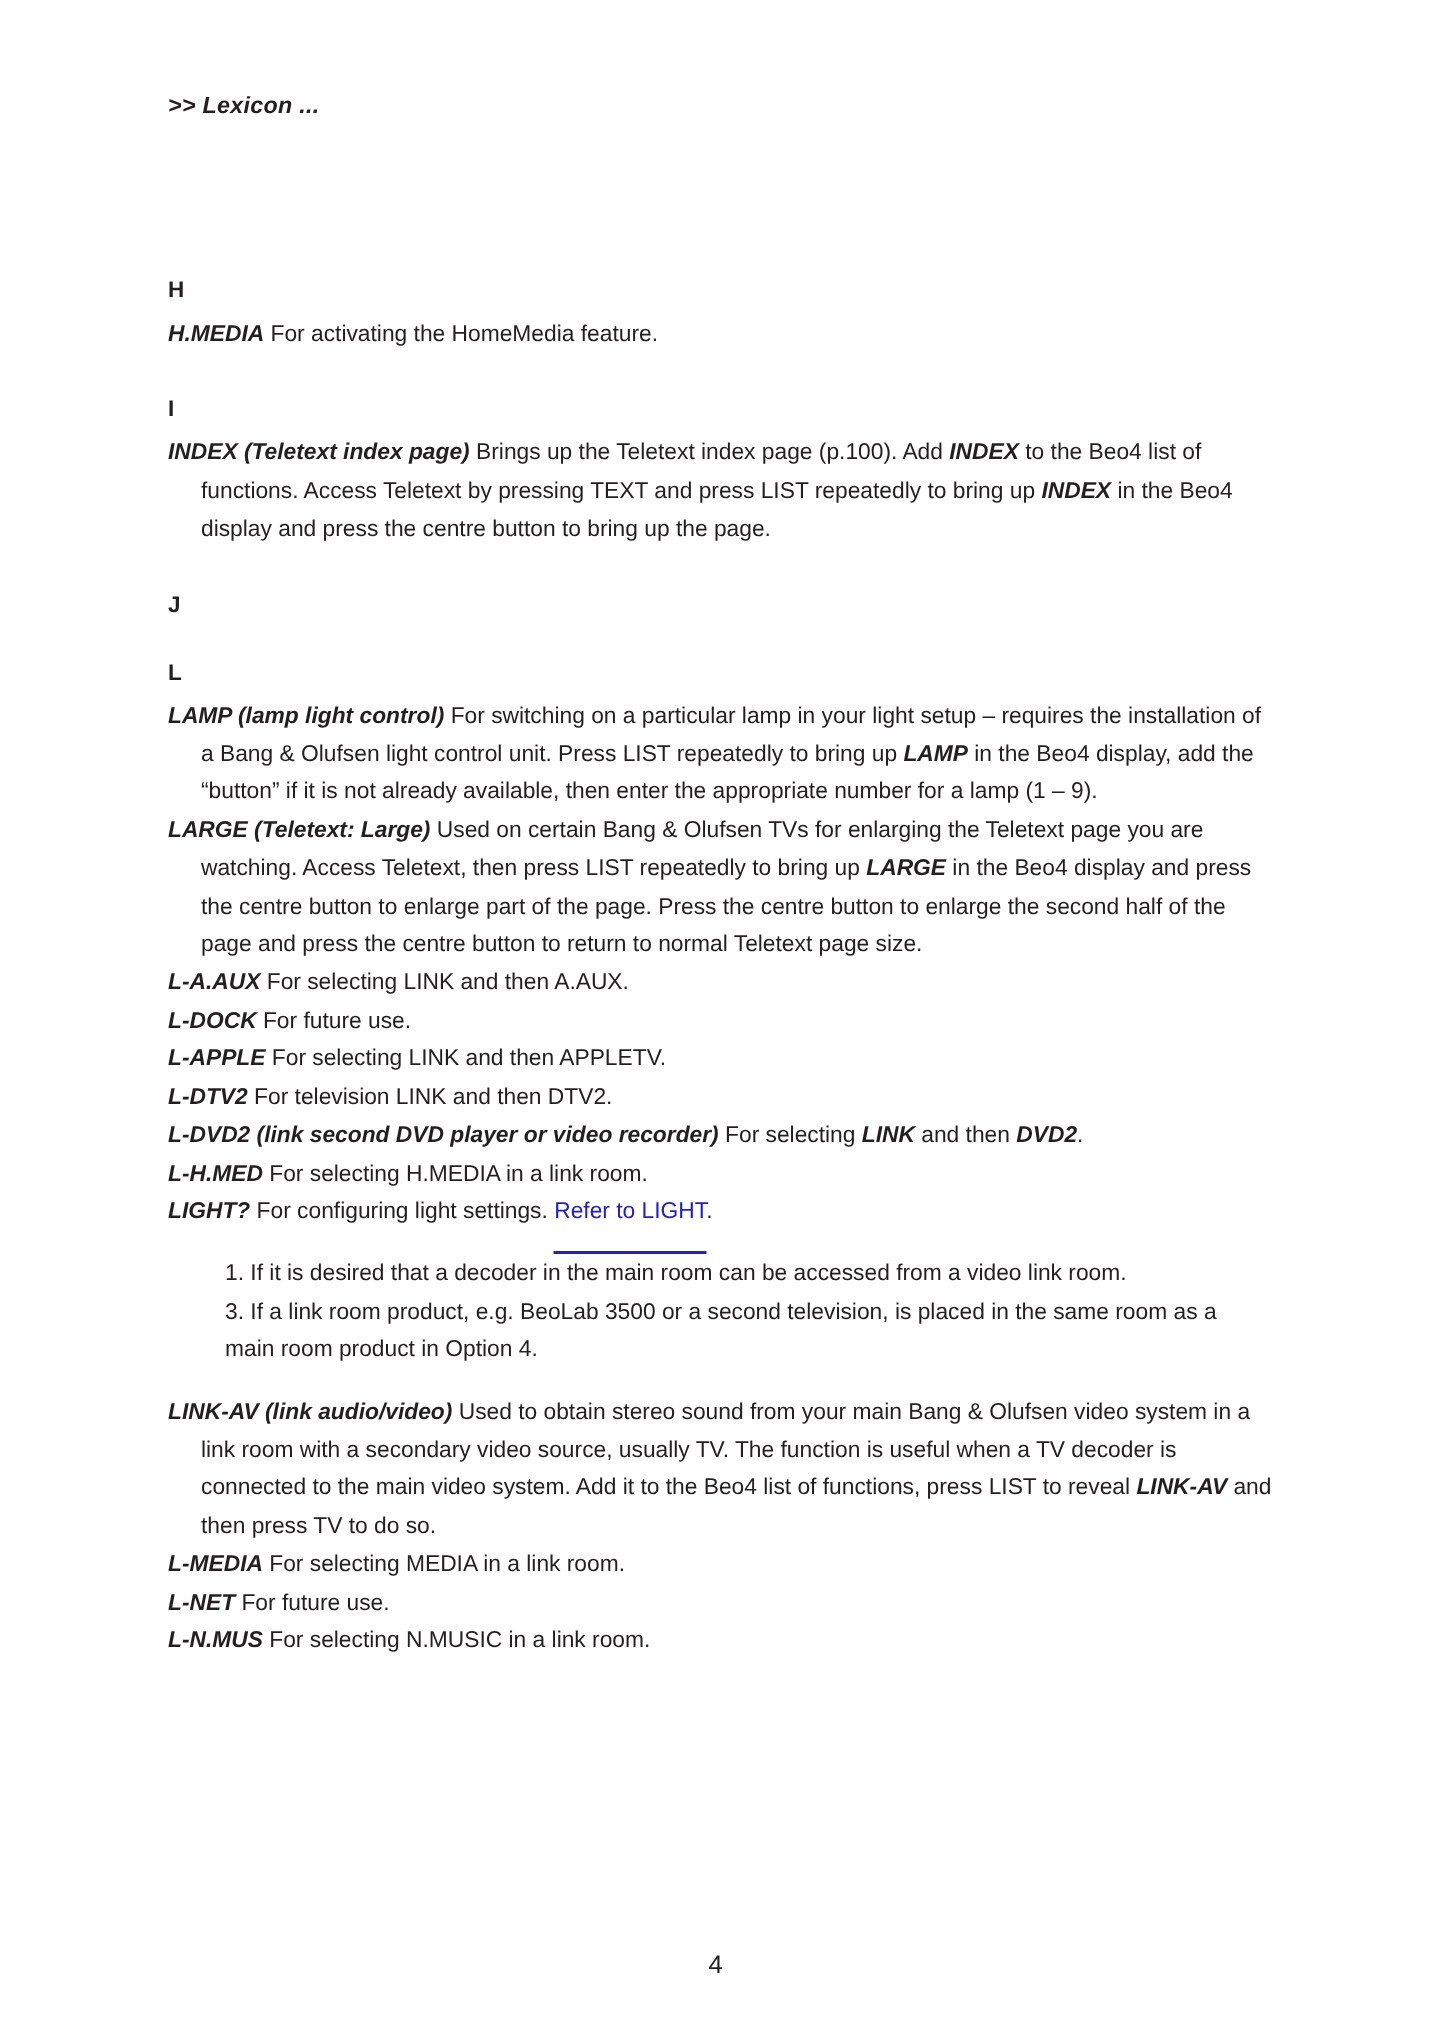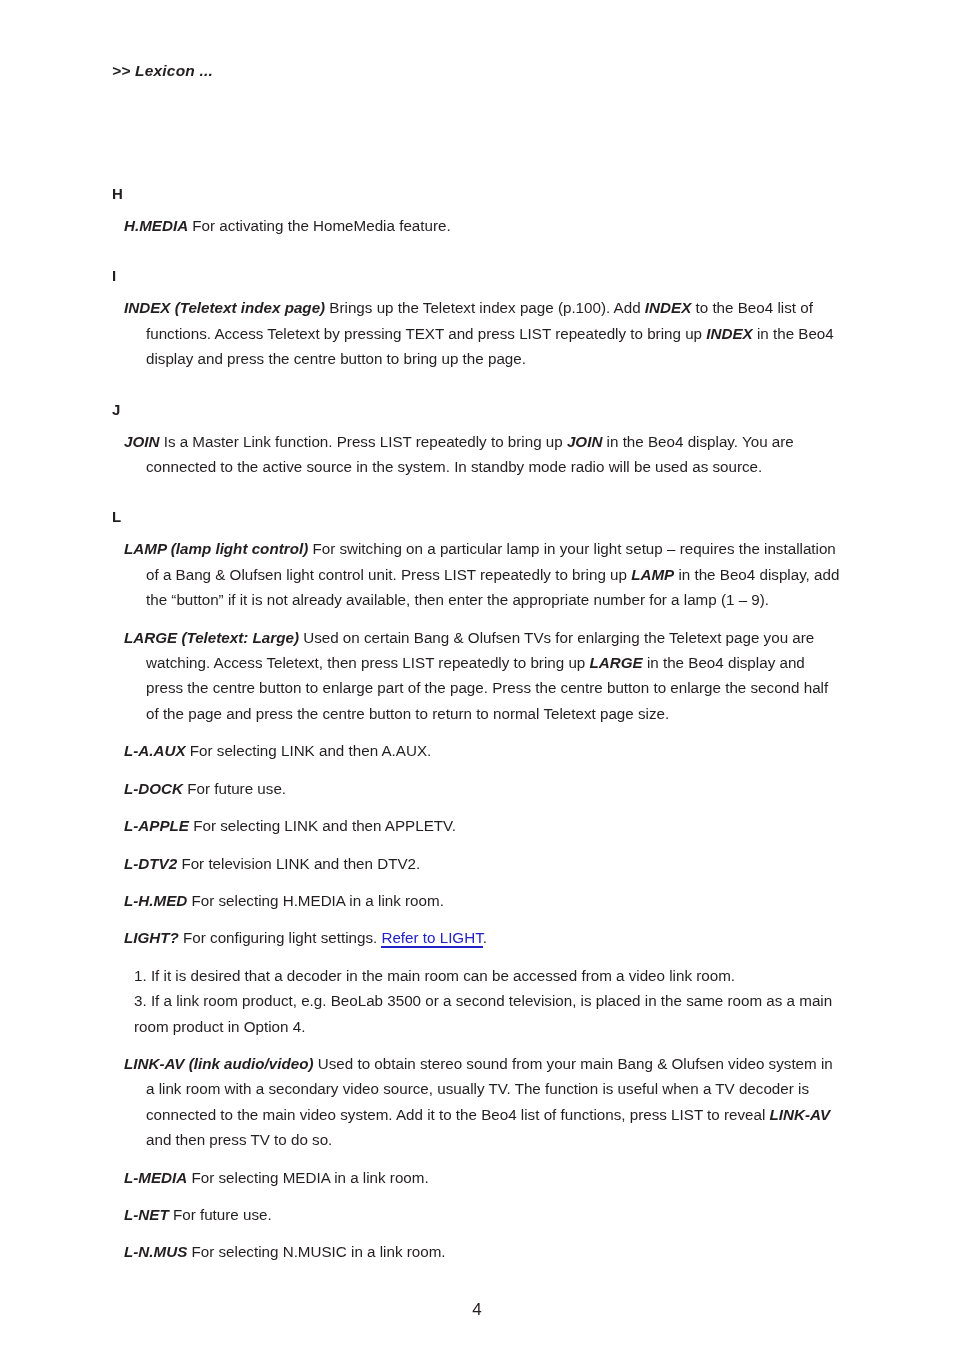--- a/index.html
+++ b/index.html
@@ -56,47 +56,47 @@
     margin-bottom: 30px;
   }
   .section:last-of-type {
     margin-bottom: 0;
   }
 
   
   .entry {
     font-size: 15.2px;
     line-height: 25.4px;
-    margin: 12px;
+    margin: 0;
     padding-left: 22px;
     text-indent: -22px;
     color: #231f20;
   }
 
   .term {
     font-weight: bold;
     font-style: italic;
   }
   .inline-term {
     font-weight: bold;
     font-style: italic;
   }
 
   
   .doc-link {
     color: #2320c8;
     text-decoration: none;
     border-bottom: 2px solid #2320c8;
-    padding-bottom: 0;
+    padding-bottom: 18px;
   }
 
   
   .sub-list {
     list-style: none;
-    margin: 0;
+    margin: 16px;
     padding: 0;
   }
   .sub-list li {
     font-size: 15.2px;
     line-height: 25.4px;
     padding-left: 22px;
     text-indent: 0;
     color: #231f20;
   }
 
@@ -122,30 +122,30 @@
       <div class="section">
         <div class="section-letter">H</div>
         <p class="entry"><span class="term">H.MEDIA</span><span> For activating the HomeMedia feature.</span></p>
       </div>
       <div class="section">
         <div class="section-letter">I</div>
         <p class="entry"><span class="term">INDEX (Teletext index page)</span> Brings up the Teletext index page (p.100). Add <span class="inline-term">INDEX</span> to the Beo4 list of functions. Access Teletext by pressing TEXT and press LIST repeatedly to bring up <span class="inline-term">INDEX</span> in the Beo4 display and press the centre button to bring up the page.</p>
       </div>
       <div class="section">
         <div class="section-letter">J</div>
-        <p class="entry"><span class="term">JOIN</span> Is a Master Link function. Press LIST repeatedly to bring up <span class="inline-term">JOIN</span> in the Beo4 display. You are connected to the active source in the system. In standby mode radio will be used as source.</p>
       </div>
       <div class="section">
         <div class="section-letter">L</div>
         <p class="entry"><span class="term">LAMP (lamp light control)</span> For switching on a particular lamp in your light setup – requires the installation of a Bang &amp; Olufsen light control unit. Press LIST repeatedly to bring up <span class="inline-term">LAMP</span> in the Beo4 display, add the “button” if it is not already available, then enter the appropriate number for a lamp (1 – 9).</p>
         <p class="entry"><span class="term">LARGE (Teletext: Large)</span> Used on certain Bang &amp; Olufsen TVs for enlarging the Teletext page you are watching. Access Teletext, then press LIST repeatedly to bring up <span class="inline-term">LARGE</span> in the Beo4 display and press the centre button to enlarge part of the page. Press the centre button to enlarge the second half of the page and press the centre button to return to normal Teletext page size.</p>
         <p class="entry"><span class="term">L-A.AUX</span><span> For selecting LINK and then A.AUX.</span></p>
         <p class="entry"><span class="term">L-DOCK</span><span> For future use.</span></p>
         <p class="entry"><span class="term">L-APPLE</span><span> For selecting LINK and then APPLETV.</span></p>
         <p class="entry"><span class="term">L-DTV2</span><span> For television LINK and then DTV2.</span></p>
+        <p class="entry"><span class="term">L-DVD2 (link second DVD player or video recorder)</span> For selecting <span class="inline-term">LINK</span> and then <span class="inline-term">DVD2</span>.</p>
         <p class="entry"><span class="term">L-H.MED</span><span> For selecting H.MEDIA in a link room.</span></p>
         <p class="entry"><span class="term">LIGHT?</span> For configuring light settings. <a class="doc-link" href="#">Refer to LIGHT</a>.</p>
         <ul class="sub-list">
           <li>1. If it is desired that a decoder in the main room can be accessed from a video link room.</li>
           <li>3. If a link room product, e.g. BeoLab 3500 or a second television, is placed in the same room as a main room product in Option 4.</li>
         </ul>
         <p class="entry"><span class="term">LINK-AV (link audio/video)</span> Used to obtain stereo sound from your main Bang &amp; Olufsen video system in a link room with a secondary video source, usually TV. The function is useful when a TV decoder is connected to the main video system. Add it to the Beo4 list of functions, press LIST to reveal <span class="inline-term">LINK-AV</span> and then press TV to do so.</p>
         <p class="entry"><span class="term">L-MEDIA</span><span> For selecting MEDIA in a link room.</span></p>
         <p class="entry"><span class="term">L-NET</span><span> For future use.</span></p>
         <p class="entry"><span class="term">L-N.MUS</span><span> For selecting N.MUSIC in a link room.</span></p>

